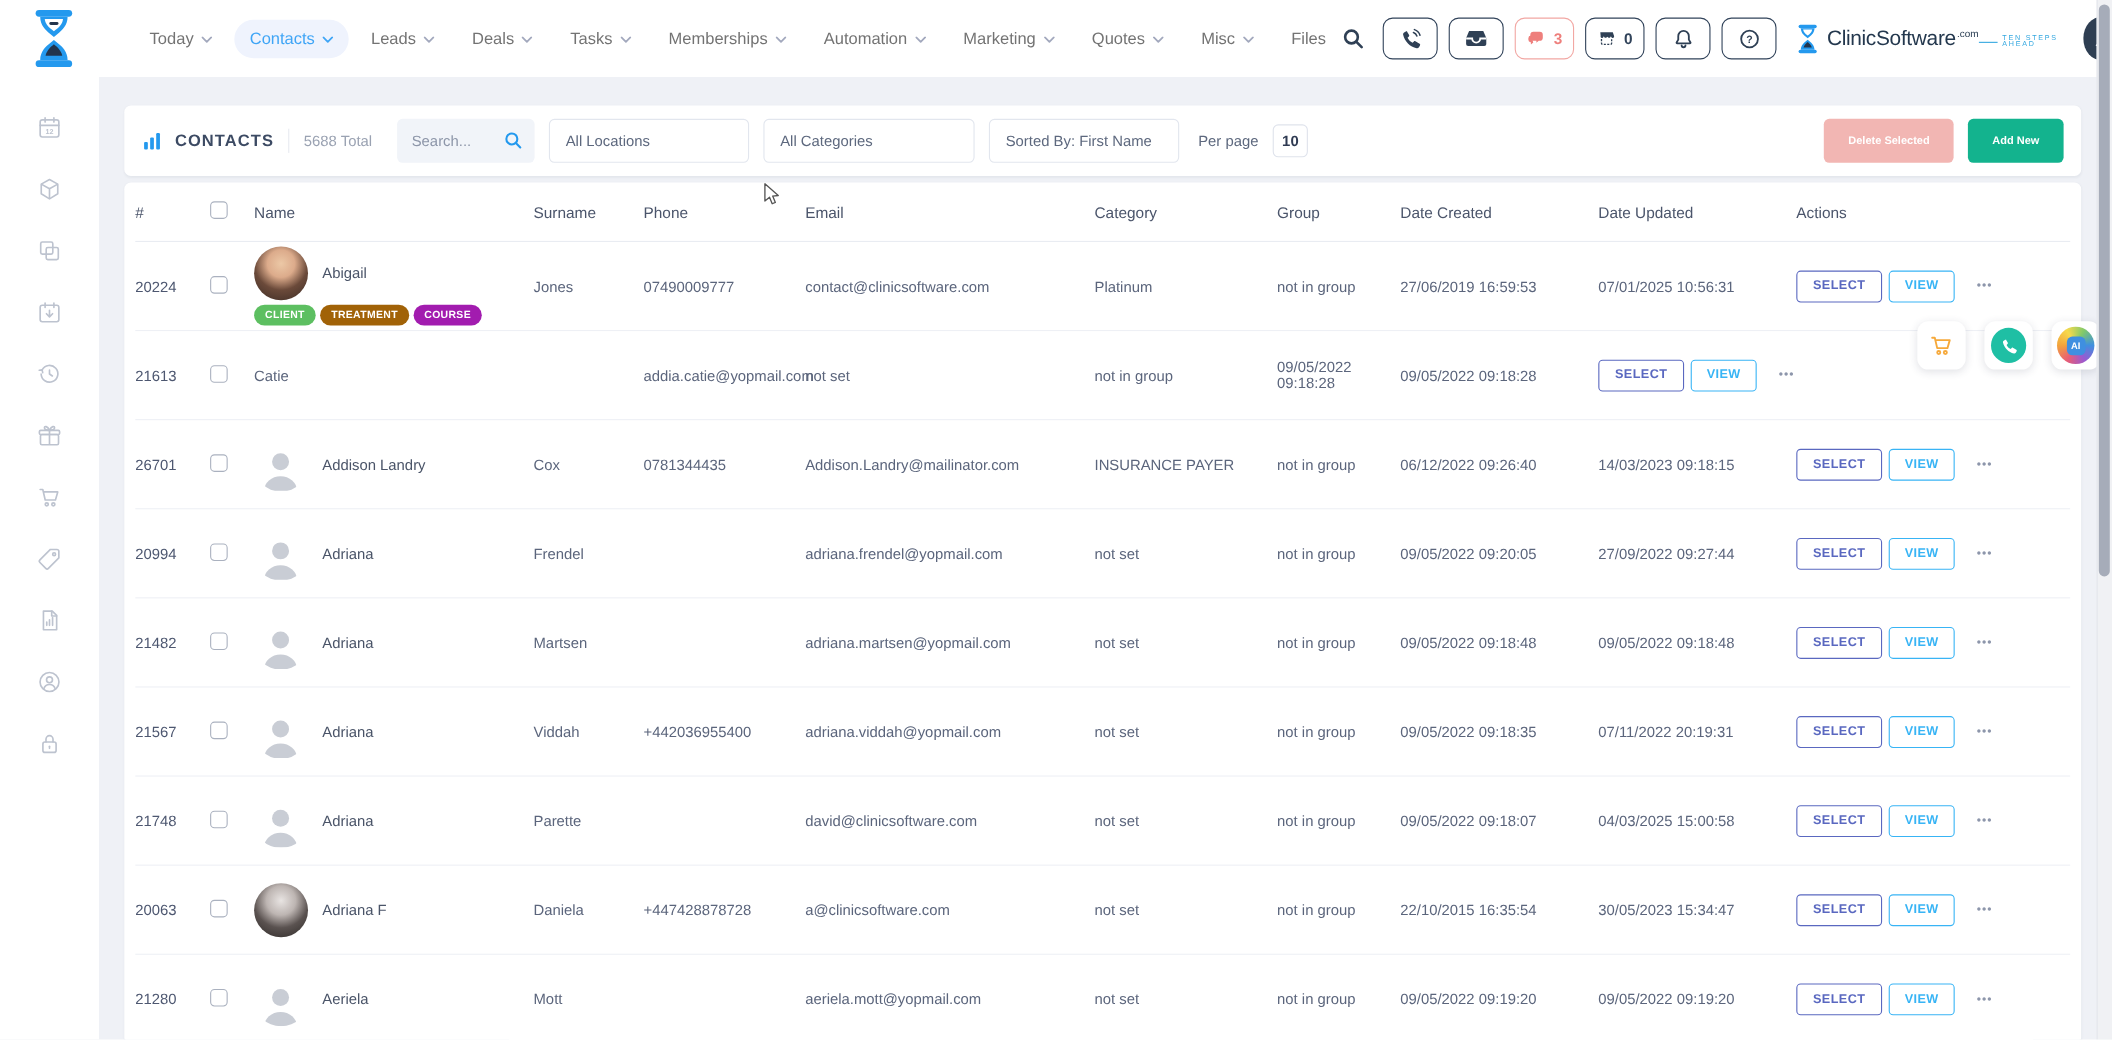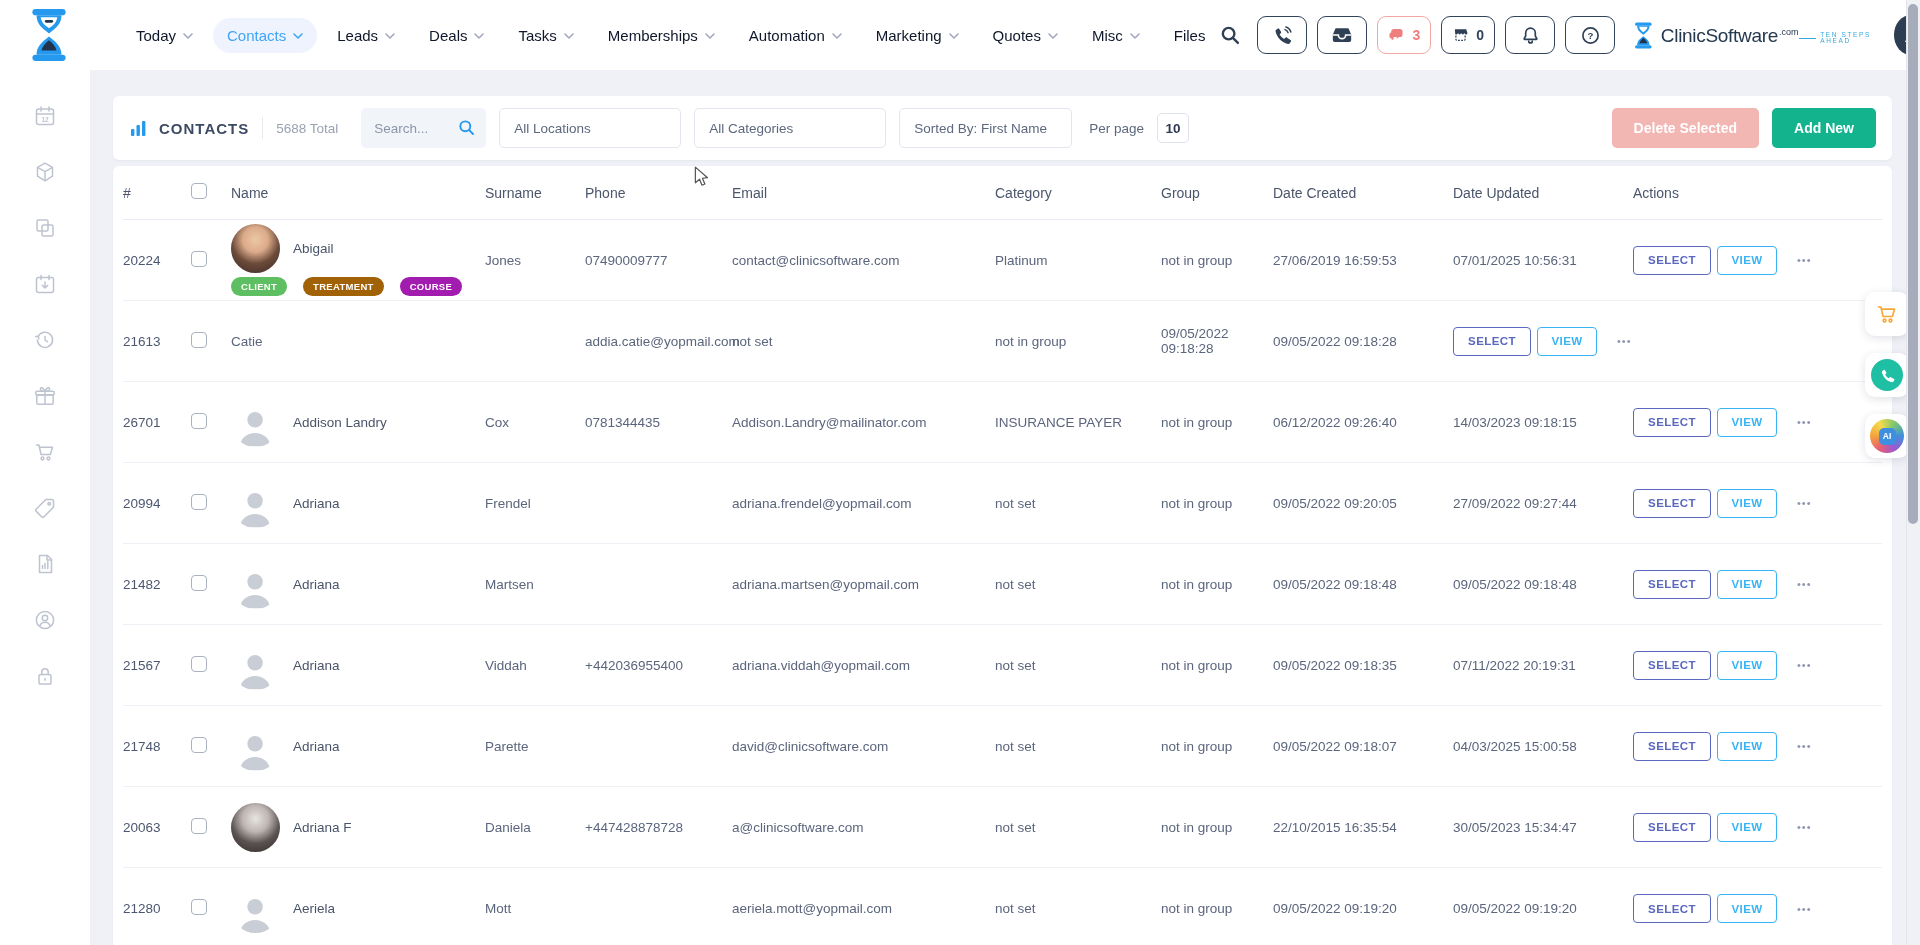--- a/index.html
+++ b/index.html
@@ -4,21 +4,21 @@
 <style>
   * { box-sizing: border-box; margin: 0; padding: 0; }
   html,body { width:1920px; height:945px; overflow:hidden; }
   body { font-family:"Liberation Sans","DejaVu Sans",sans-serif; background:#eff1f6; color:#4c566b; }
   .app { position:relative; width:1920px; height:945px; overflow:hidden; }
 
   
   .topbar { position:absolute; top:0; left:0; right:0; height:70px; background:#fff; display:flex; align-items:center; z-index:5; }
   .logo { margin-left:28px; flex:none; display:flex; align-items:center; }
   .mainnav { display:flex; align-items:center; margin-left:52px; gap:6px; }
-  .nav-item { display:flex; align-items:center; gap:7px; padding:9px 14px; border-radius:19px; font-size:15px; font-weight:500; color:#0f172a; cursor:pointer; white-space:nowrap; }
+  .nav-item { display:flex; align-items:center; gap:7px; padding:9px 14px; border-radius:19px; font-size:15px; font-weight:500; color:#737373; cursor:pointer; white-space:nowrap; }
   .nav-item .chev { color:#a2a8bd; margin-top:2px; }
   .nav-item.active { background:#eff3fd; color:#3fa5f6; }
   .nav-item.active .chev { color:#3fa5f6; }
 
   .topbar-right { margin-left:auto; display:flex; align-items:center; gap:10px; padding-right:28px; }
   .search-plain { margin-right:6px; display:flex; align-items:center; cursor:pointer; }
   .icon-btn { height:38px; min-width:50px; padding:0 10px; background:#fff; border:1.7px solid #31435a; border-radius:9px; display:flex; align-items:center; justify-content:center; gap:7px; cursor:pointer; }
   .icon-btn .cnt { font-size:14px; font-weight:bold; color:#31435a; }
   .icon-btn.chat { border-color:#f2a7a3; }
   .icon-btn.chat .cnt { color:#ee7f7c; }
@@ -46,49 +46,49 @@
   .tb-total { font-size:13.5px; color:#9aa2b2; margin-right:10px; white-space:nowrap; }
   .tb-search { position:relative; width:125px; height:40px; flex:none; }
   .tb-search input { width:100%; height:100%; border:none; background:#f1f4f9; border-radius:5px; padding:0 34px 0 13px; font-size:13.5px; color:#5d687e; font-family:inherit; outline:none; }
   .tb-search input::placeholder { color:#8d96a9; }
   .tb-search .mag { position:absolute; right:10px; top:10px; }
   .tb-select { height:40px; border:1px solid #e2e6ee; border-radius:5px; background:#fff; display:flex; align-items:center; padding:0 14px; font-size:13.5px; color:#5d687e; cursor:pointer; white-space:nowrap; }
   .w-loc { width:182px; } .w-cat { width:192px; } .w-sort { width:173px; }
   .tb-perpage { font-size:13.5px; color:#5d687e; margin-left:4px; white-space:nowrap; }
   .tb-ppbox { width:32px; height:30px; border:1.6px solid #dfe3ec; border-radius:5px; text-align:center; font-size:13.5px; font-weight:bold; color:#2f3a52; font-family:inherit; outline:none; }
   .tb-spacer { flex:1; }
-  .btn { height:40px; border:none; border-radius:5px; font-size:14px; font-weight:bold; color:#fff; padding:0 22px; cursor:pointer; font-family:inherit; white-space:nowrap; }
+  .btn { height:40px; border:none; border-radius:5px; font-size:10px; font-weight:bold; color:#fff; padding:0 22px; cursor:pointer; font-family:inherit; white-space:nowrap; }
   .btn-delete { background:#f2b6b3; }
   .btn-add { background:#13b38e; }
 
   
   .tablecard { margin-top:6px; padding:0 10px; min-height:783px; }
   .thead, .trow { display:grid; grid-template-columns:68px 40px 254px 100px 147px 263px 166px 112px 180px 180px 1fr; align-items:center; }
   .thead { height:54px; border-bottom:1px solid #e9ecf2; font-size:14px; font-weight:500; color:#4b556b; }
   .trow { height:81px; border-bottom:1px solid #eef0f5; font-size:13.5px; color:#5b657c; }
   .trow:last-child { border-bottom:none; }
   .c-id { color:#4d5770; font-weight:500; }
   .cb { display:inline-block; width:16px; height:16px; border:1.6px solid #aab1bf; border-radius:4px; background:#fff; cursor:pointer; }
   .c-name { display:flex; flex-direction:column; justify-content:center; }
   .nm-top { display:flex; align-items:center; gap:13px; }
   .nm { color:#4a5468; }
   .avatar { width:49px; height:49px; border-radius:50%; background:#fff; overflow:hidden; flex:none; display:flex; align-items:flex-end; justify-content:center; }
   .avatar svg { width:86%; height:86%; }
   .avatar.photo-female-1 { background:radial-gradient(circle at 50% 32%, #ecc8a6 0%, #dcab8b 30%, #6b4a3a 58%, #392a24 100%); }
   .avatar.photo-female-2 { background:radial-gradient(circle at 50% 32%, #e8e4e2 0%, #bdb5b2 32%, #5a5250 60%, #2c2826 100%); }
-  .badges { display:flex; gap:16px; margin-top:4px; }
+  .badges { display:flex; gap:4px; margin-top:4px; }
   .badge { color:#fff; font-size:9.5px; font-weight:bold; letter-spacing:.3px; padding:4px 10px; border-radius:10px; white-space:nowrap; }
   .c-act { display:flex; align-items:center; gap:6px; }
   .btn-select, .btn-view { height:29px; background:#fff; border-radius:4px; font-size:11.5px; font-weight:bold; letter-spacing:.4px; cursor:pointer; font-family:inherit; }
   .btn-select { width:78px; border:1.6px solid #5a68c0; color:#5a68c0; }
   .btn-view { width:60px; border:1.6px solid #38b4f5; color:#38b4f5; }
   .more { color:#8d96ab; font-size:11px; letter-spacing:1px; margin-left:14px; cursor:pointer; }
 
   
-  .float-actions { position:absolute; right:11px; top:292px; display:flex; flex-direction:column; gap:17px; z-index:8; }
+  .float-actions { position:absolute; right:11px; top:292px; display:flex; flex-direction:row; gap:17px; z-index:8; }
   .fab { width:44px; height:44px; background:#fff; border-radius:10px; box-shadow:0 2px 8px rgba(40,50,80,.14); display:flex; align-items:center; justify-content:center; cursor:pointer; }
   .wa-circle { width:32px; height:32px; border-radius:50%; background:#1fbfa4; display:flex; align-items:center; justify-content:center; }
   .ai-circle { width:34px; height:34px; border-radius:50%; background:conic-gradient(from 210deg,#e85d75,#f2a33c,#f7d94c,#7fc96b,#3f8fe0,#9b59d0,#e85d75); display:flex; align-items:center; justify-content:center; }
   .ai-inner { width:17px; height:17px; background:#3f8fe0; border-radius:5px; color:#fff; font-size:8.5px; font-weight:bold; display:flex; align-items:center; justify-content:center; }
 
   
   .scrollbar { position:absolute; top:0; right:0; bottom:0; width:14px; background:#f0f1f4; border-left:1px solid #e3e5eb; z-index:9; }
   .scroll-thumb { position:absolute; top:4px; right:2px; width:10px; height:520px; background:#a6acb9; border-radius:5px; cursor:pointer; }
 
   .cursor { position:absolute; left:692px; top:166px; z-index:20; pointer-events:none; }

